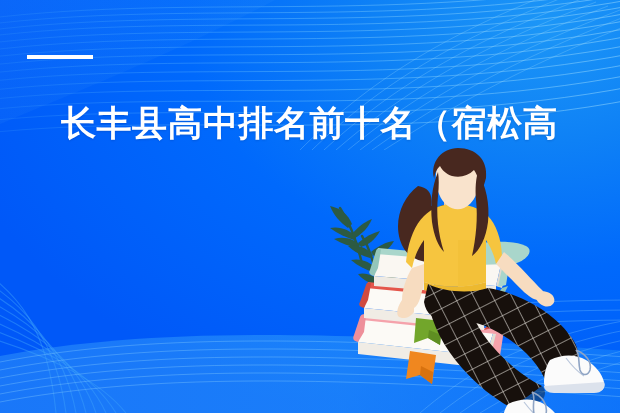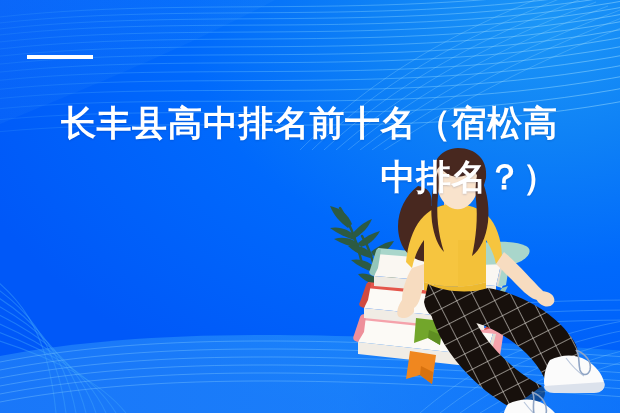--- a/index.html
+++ b/index.html
@@ -158,21 +158,20 @@
       <path d="M 395 320 C 450 306 530 300 640 300"></path>
       <path d="M 400 330 C 455 316 535 310 640 310"></path>
       <path d="M 405 340 C 460 326 540 320 640 320"></path>
     </g>
   </svg>
 
   <div id="accent-rule"></div>
 
   <div id="title-block">
     <div class="title-line">长丰县高中排名前十名（宿松高</div>
-    <div class="title-line">中排名？）</div>
   </div>
 
   <svg id="illustration" viewBox="0 0 302 271">
 
     <g>
       <path d="M44 122 C 40 104 34 84 22 66" stroke="#2C5A43" stroke-width="2.4" fill="none" stroke-linecap="round"></path>
       <path d="M30 86 C 22 80 16 74 12 64 C 22 66 30 72 34 82 Z" fill="#2C5A43"></path>
       <path d="M36 98 C 28 95 20 92 12 86 C 22 84 32 88 38 95 Z" fill="#2C5A43"></path>
       <path d="M34 92 C 40 85 46 80 54 77 C 50 86 44 92 37 96 Z" fill="#2C5A43"></path>
       <path d="M40 106 C 32 104 24 102 16 97 C 26 94 36 97 42 103 Z" fill="#2C5A43"></path>

